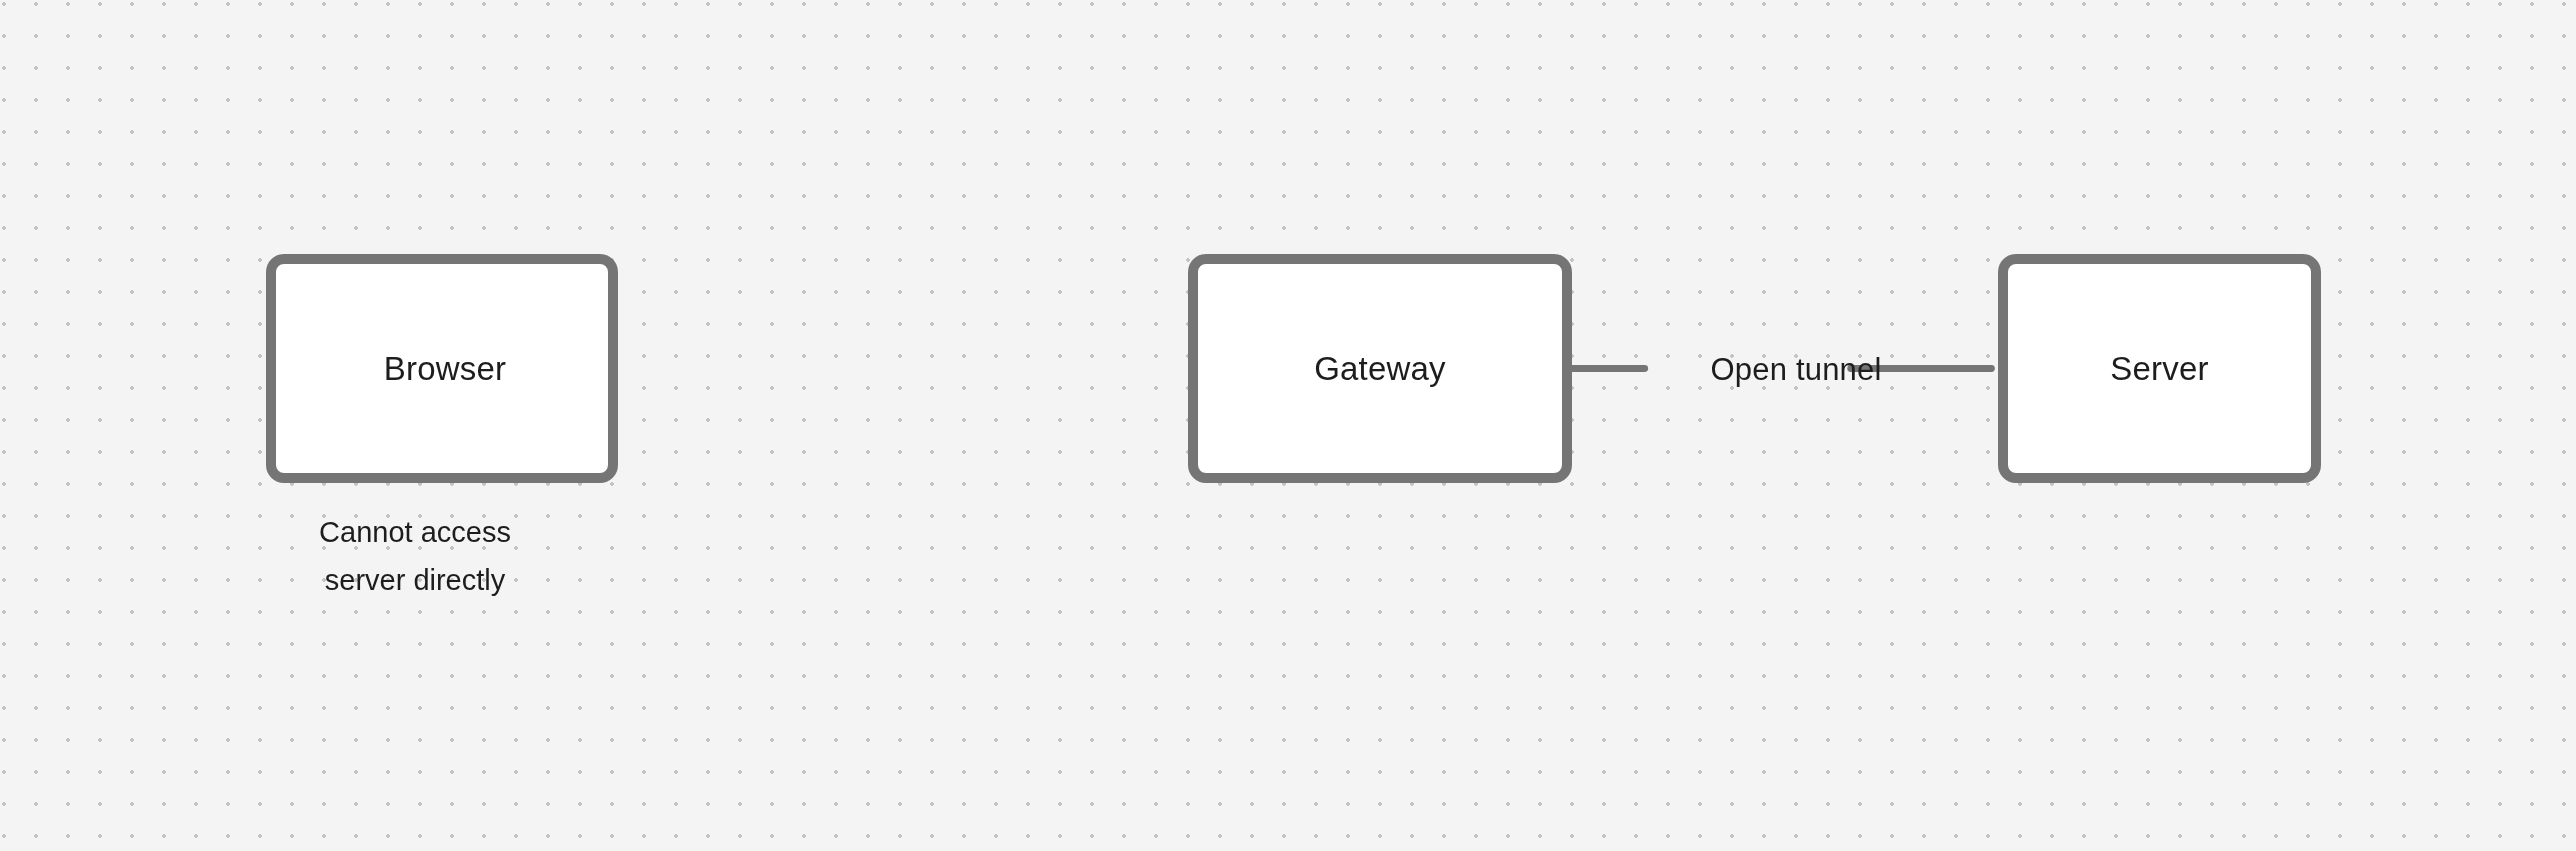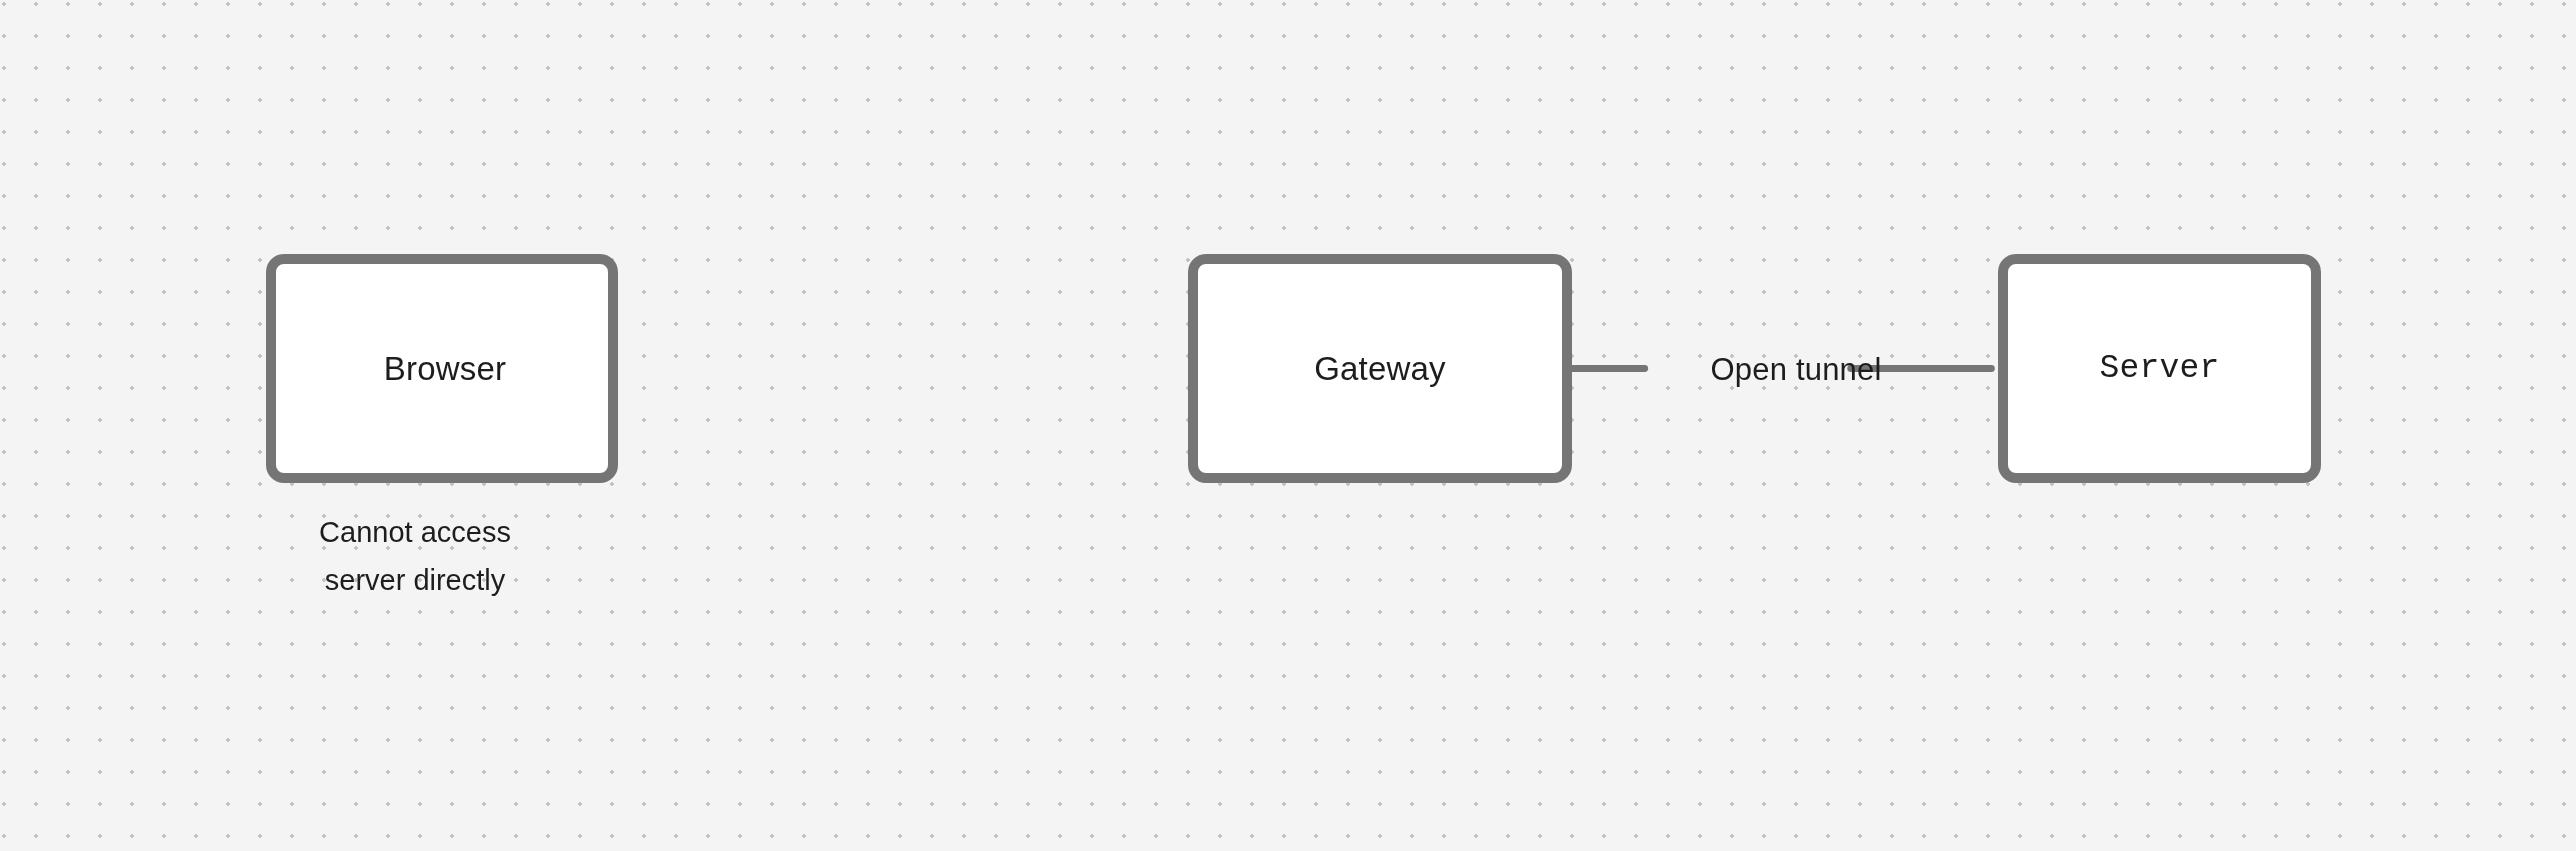--- a/index.html
+++ b/index.html
@@ -36,21 +36,21 @@
     box-sizing: border-box;
     background: #ffffff;
     border: 10px solid #757575;
     border-radius: 18px;
     display: flex;
     align-items: center;
     justify-content: center;
   }
   .node--browser { left: 266px;  width: 352px; padding-left: 6px; }
   .node--gateway { left: 1188px; width: 384px; }
-  .node--server  { left: 1998px; width: 323px; font-family: Liberation Mono, monospace; }
+  .node--server  { left: 1998px; width: 323px; }
   .node-label {
     font-size: 33px;
     line-height: 1;
     letter-spacing: 0.2px;
   }
   .note {
     position: absolute;
     left: 217px;
     top: 508px;
     width: 396px;

